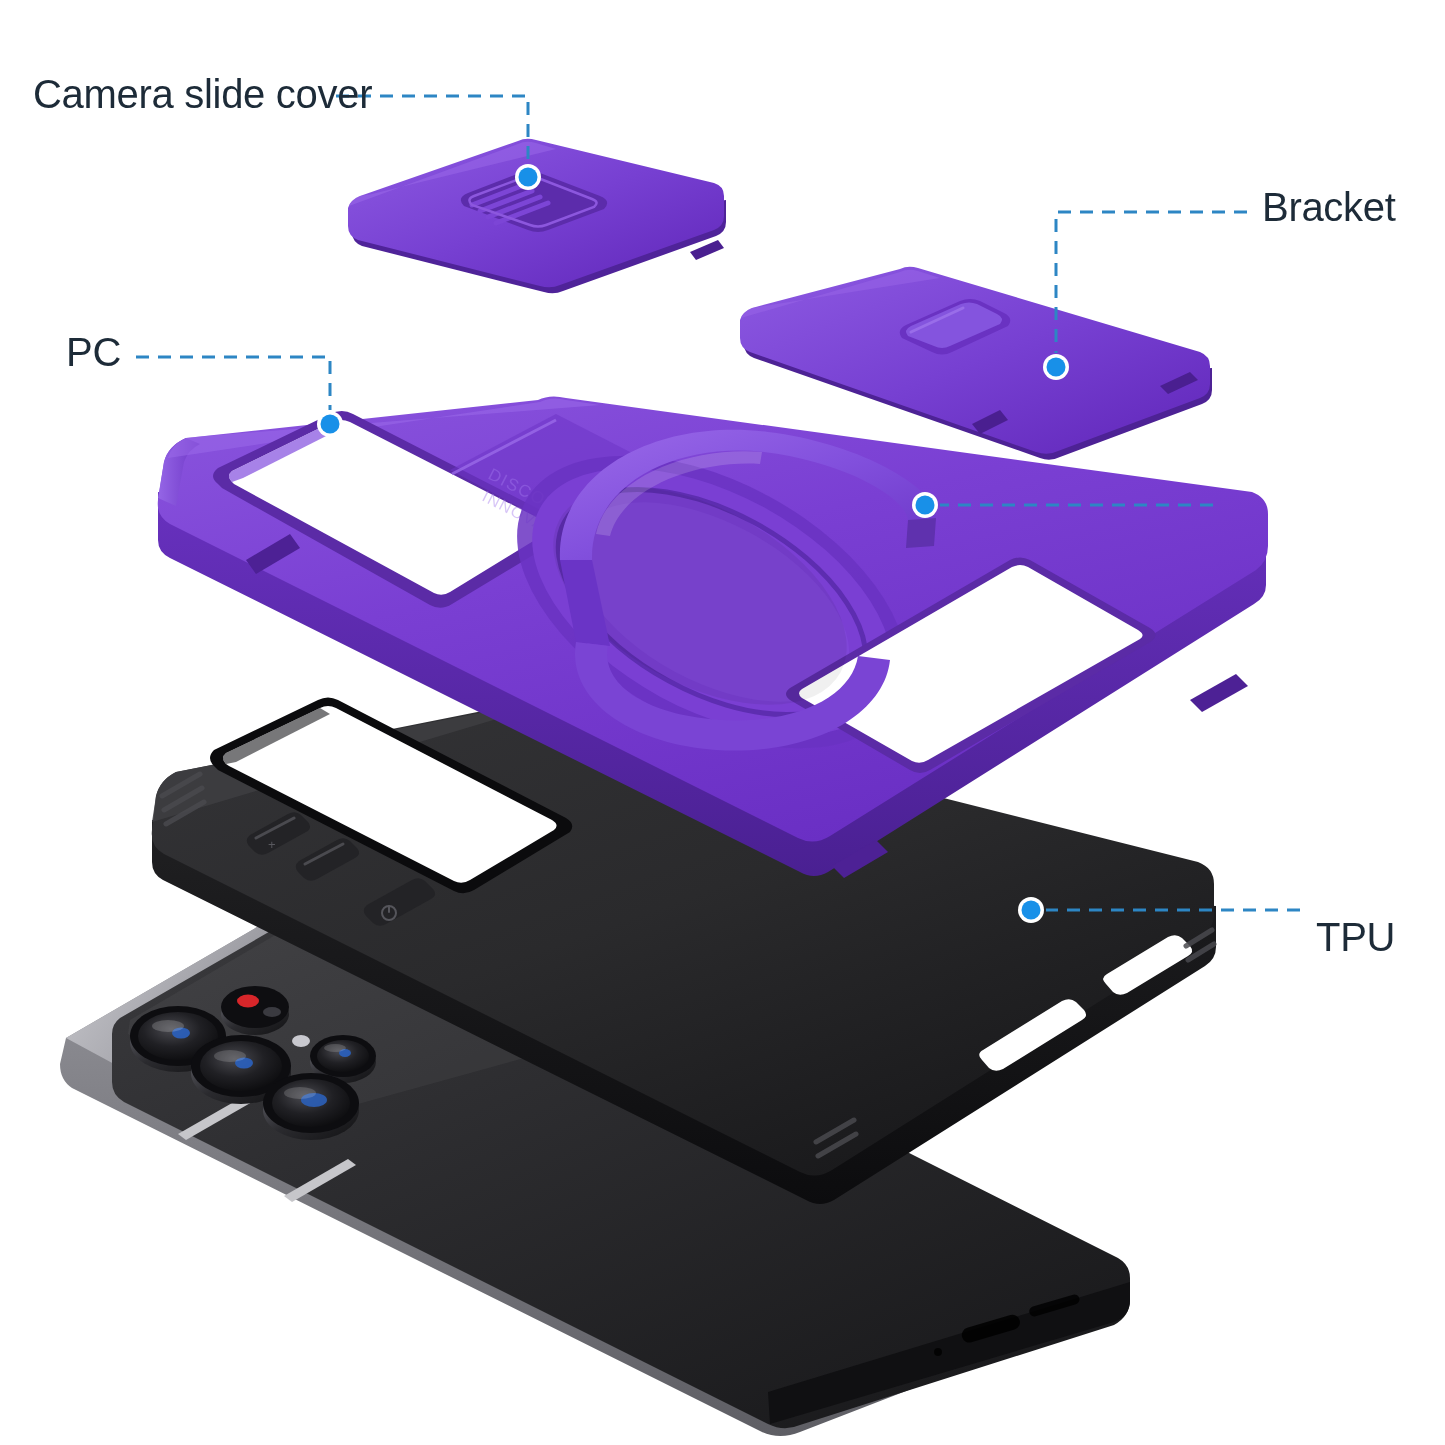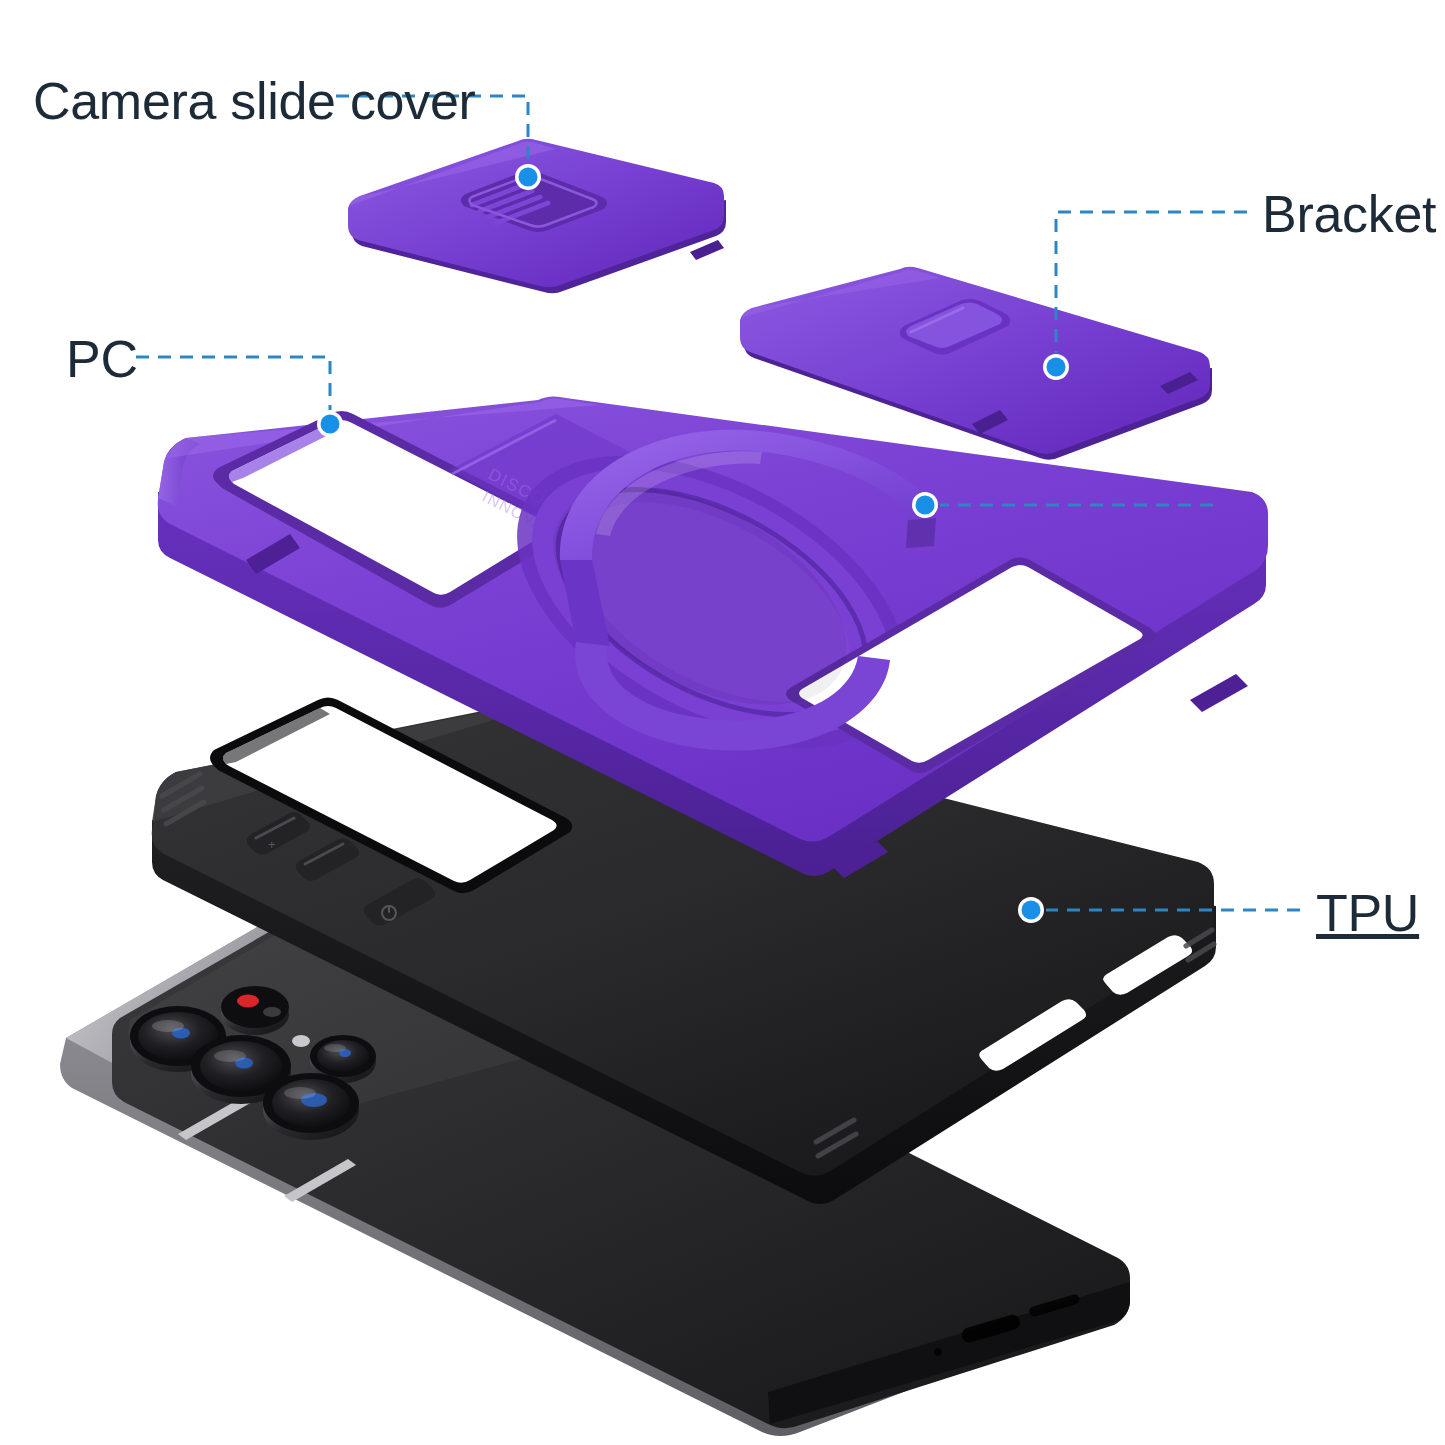--- a/index.html
+++ b/index.html
@@ -4,21 +4,21 @@
 <style>
   html,body{margin:0;padding:0;background:#ffffff;}
   body{width:1445px;height:1445px;overflow:hidden;
        font-family:"Liberation Sans", sans-serif;}
   #stage{position:relative;width:1445px;height:1445px;background:#fff;}
   svg.layer{position:absolute;left:0;top:0;width:1445px;height:1445px;overflow:visible;}
   .callout-label{
     position:absolute;
     color:#1d2b38;
     font-family:"Liberation Sans", sans-serif;
-    font-size:52px;
+    font-size:40px;
     font-weight:400;
     letter-spacing:-0.3px;
     white-space:pre;
     line-height:1.12;
   }
   .callout-label.two-line{line-height:1.18;}
 </style>
 </head>
 <body>
 
@@ -330,15 +330,15 @@
     </g>
   </svg>
 
   <div class="callout-label" style="left:33px; top:72px;">Camera slide cover</div>
 
   <div class="callout-label" style="left:1262px; top:185px;">Bracket</div>
 
   <div class="callout-label" style="left:66px; top:330px;">PC</div>
 
 
-  <div class="callout-label" style="left:1316px; top:884px;text-decoration:underline;">TPU</div>
+  <div class="callout-label" style="left:1316px; top:915px;">TPU</div>
 
 </div>
 
 </body></html>

